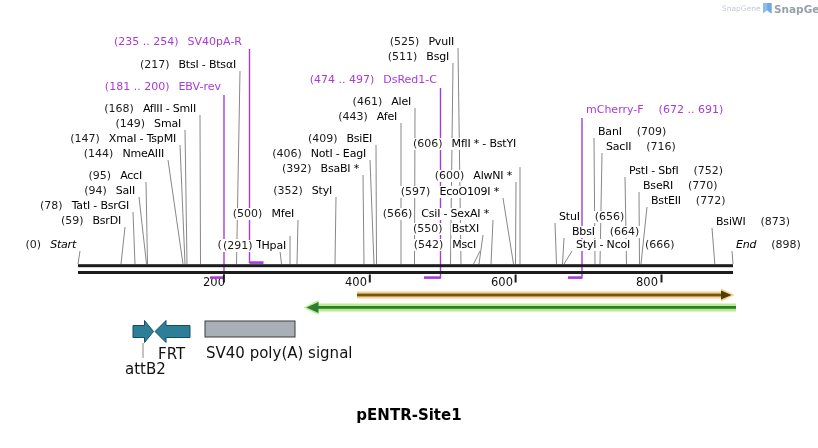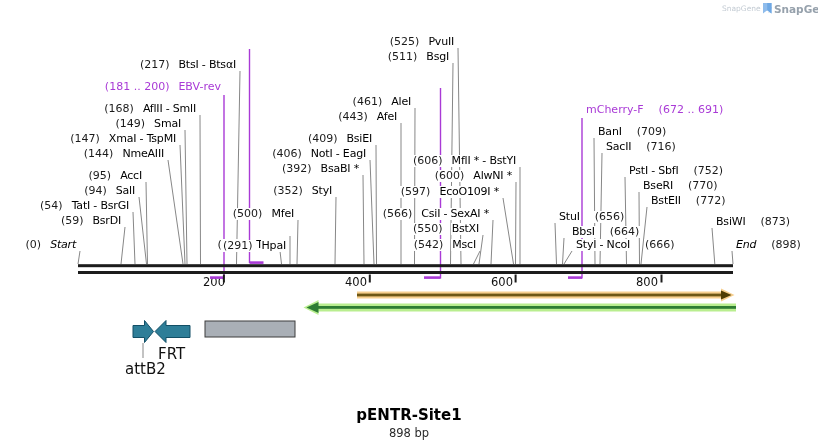--- a/index.html
+++ b/index.html
@@ -118,21 +118,21 @@
 
 <div class="lbl l" style="right:741px;top:239px">
   <span class="p">(0)</span>
   <span class="n it">Start</span>
 </div>
 <div class="lbl l" style="right:696px;top:215px">
   <span class="p">(59)</span>
   <span class="n">BsrDI</span>
 </div>
 <div class="lbl l" style="right:688px;top:200px">
-  <span class="p">(54)</span>
+  <span class="p">(78)</span>
   <span class="n">TatI - BsrGI</span>
 </div>
 <div class="lbl l" style="right:682px;top:185px">
   <span class="p">(94)</span>
   <span class="n">SalI</span>
 </div>
 <div class="lbl l" style="right:675px;top:170px">
   <span class="p">(95)</span>
   <span class="n">AccI</span>
 </div>
@@ -149,20 +149,24 @@
   <span class="n">SmaI</span>
 </div>
 <div class="lbl l" style="right:621px;top:103px">
   <span class="p">(168)</span>
   <span class="n">AflII - SmlI</span>
 </div>
 <div class="lbl l" style="right:581px;top:59px">
   <span class="p">(217)</span>
   <span class="n">BtsI - BtsαI</span>
 </div>
+<div class="lbl l prm" style="right:575px;top:36px">
+  <span class="p">(235 .. 254)</span>
+  <span class="n">SV40pA-R</span>
+</div>
 <div class="lbl l prm" style="right:596px;top:81px">
   <span class="p">(181 .. 200)</span>
   <span class="n">EBV-rev</span>
 </div>
 <div class="lbl l" style="right:541px;top:239px">
   <span class="p">(279)</span>
   <span class="n">TsoI</span>
 </div>
 <div class="lbl l" style="right:531px;top:240px">
   <span class="p">(291)</span>
@@ -189,20 +193,24 @@
   <span class="n">BsiEI</span>
 </div>
 <div class="lbl l" style="right:420px;top:111px">
   <span class="p">(443)</span>
   <span class="n">AfeI</span>
 </div>
 <div class="lbl l" style="right:406px;top:96px">
   <span class="p">(461)</span>
   <span class="n">AleI</span>
 </div>
+<div class="lbl l prm" style="right:380px;top:74px">
+  <span class="p">(474 .. 497)</span>
+  <span class="n">DsRed1-C</span>
+</div>
 <div class="lbl l" style="right:368px;top:51px">
   <span class="p">(511)</span>
   <span class="n">BsgI</span>
 </div>
 <div class="lbl l" style="right:363px;top:36px">
   <span class="p">(525)</span>
   <span class="n">PvuII</span>
 </div>
 <div class="lbl l" style="right:341px;top:239px">
   <span class="p">(542)</span>
@@ -217,21 +225,21 @@
   <span class="n">CsiI - SexAI *</span>
 </div>
 <div class="lbl l" style="right:318px;top:186px">
   <span class="p">(597)</span>
   <span class="n">EcoO109I *</span>
 </div>
 <div class="lbl l" style="right:305px;top:170px">
   <span class="p">(600)</span>
   <span class="n">AlwNI *</span>
 </div>
-<div class="lbl l" style="right:301px;top:155px">
+<div class="lbl l" style="right:301px;top:138px">
   <span class="p">(606)</span>
   <span class="n">MflI * - BstYI</span>
 </div>
 
 <div class="lbl r" style="left:558px;top:211px">
   <span class="n">StuI</span>
   <span class="p">(656)</span>
 </div>
 <div class="lbl r" style="left:571px;top:226px">
   <span class="n">BbsI</span>
@@ -274,22 +282,22 @@
   <span class="p">(898)</span>
 </div>
 
 <div class="tick-num" style="right:593px">200</div>
 <div class="tick-num" style="right:451px">400</div>
 <div class="tick-num" style="right:305px">600</div>
 <div class="tick-num" style="right:160px">800</div>
 
 <div class="feat-lab" style="left:125px;top:360px">attB2</div>
 <div class="feat-lab" style="left:158px;top:345px">FRT</div>
+<div class="feat-lab" style="left:206px;top:344px">SV40 poly(A) signal</div>
 
 <div class="title-wrap">
   <div class="map-title">pENTR-Site1</div>
-  <div class="map-bp">898 bp</div>
 </div>
 
 <div class="wm-created">SnapGene by</div>
 <div class="wm-brand">SnapGene</div>
 
 </div>
 
 </body></html>

